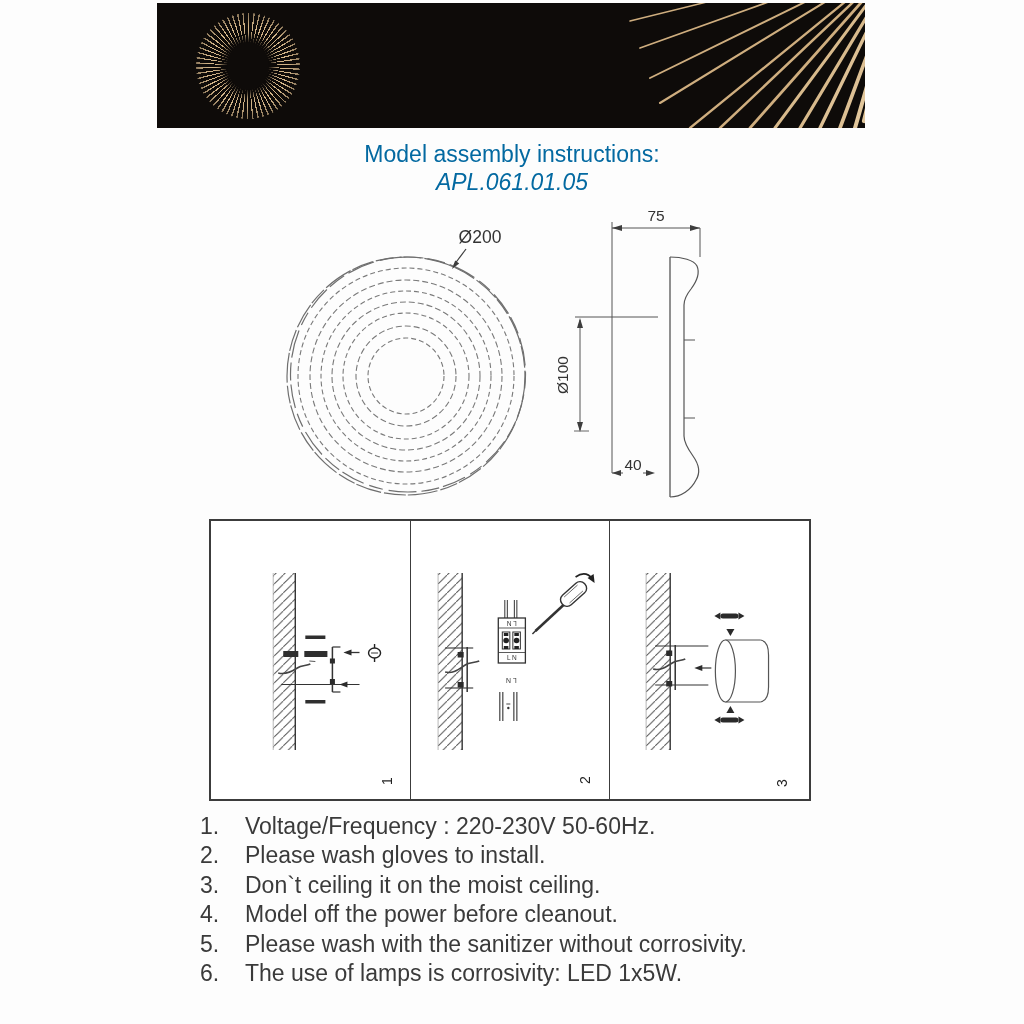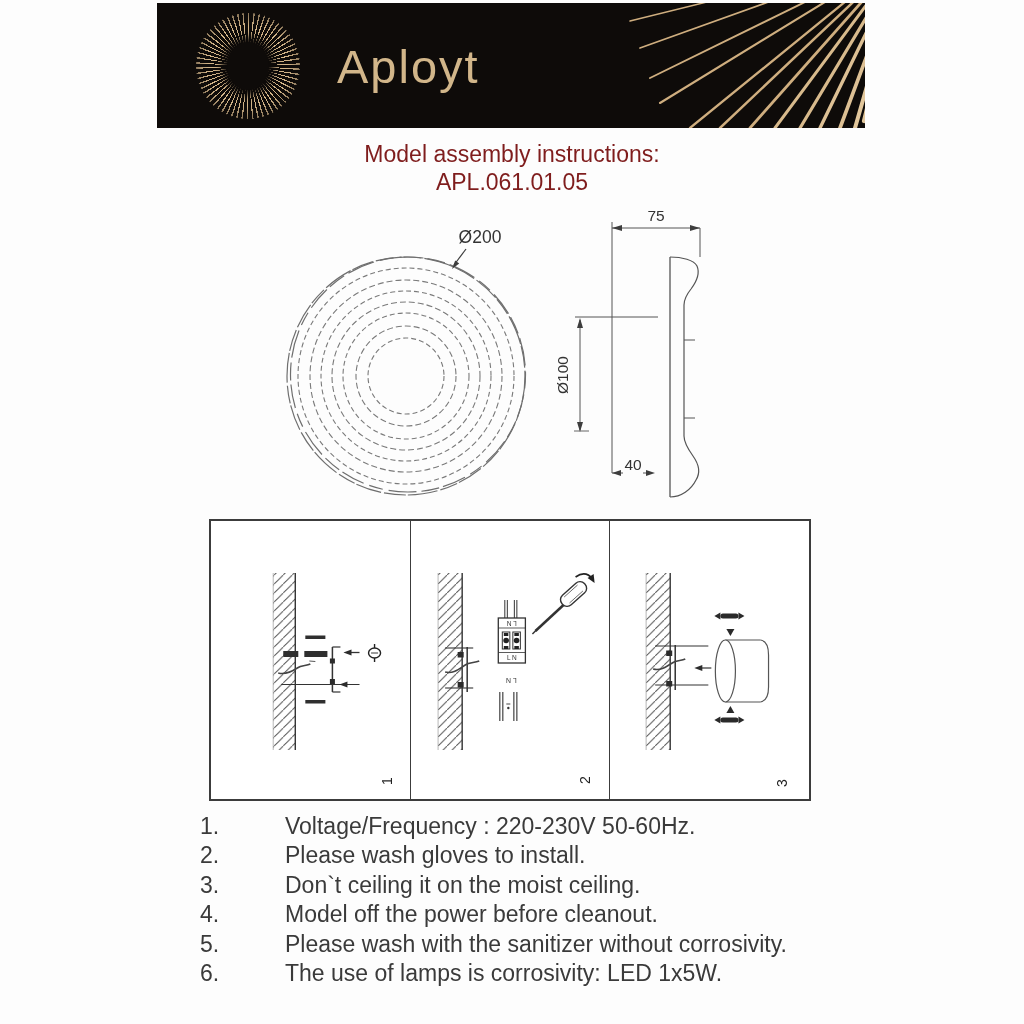--- a/index.html
+++ b/index.html
@@ -25,48 +25,47 @@
     transform:translate(-50%,-50%);border-radius:50%;
     background:#0e0b09;box-shadow:0 0 7px 5px #0e0b09;
   }
   .brand{
     position:absolute;left:180px;top:36px;font-size:47px;letter-spacing:2px;
     color:#d2b68a;font-weight:400;
   }
   .corner-rays{position:absolute;right:0;top:0;}
   
   .title-line1,.title-line2{
-    position:absolute;left:162px;width:700px;text-align:center;color:#7f1d1d;
+    position:absolute;left:162px;width:700px;text-align:center;color:#0369a1;
   }
   .title-line1{top:141px;font-size:23px;}
-  .title-line2{top:169px;font-size:23px;}
+  .title-line2{top:169px;font-size:23px;font-style:italic;}
   
   .topview-svg{position:absolute;left:270px;top:213px;}
   .sideview-svg{position:absolute;left:555px;top:200px;}
   
   .panels{
     position:absolute;left:209px;top:519px;width:602px;height:282px;
     border:2px solid #3c3c3c;box-sizing:border-box;display:flex;background:#fff;
   }
   .panel{flex:1;position:relative;}
   .panel + .panel{border-left:1.5px solid #3c3c3c;}
   .panel svg{display:block;width:100%;height:100%;}
   
   .instructions{position:absolute;left:200px;top:812px;width:690px;}
   .instr-row{display:flex;font-size:23px;color:#3a3a3a;line-height:29.4px;}
   .instr-num{width:45px;flex:0 0 45px;}
-  .instr-text{flex:1;margin-left:40px;}
+  .instr-text{flex:1;}
   text{font-family:"Liberation Sans",sans-serif;}
 </style>
 </head>
 <body>
 
 <div class="banner">
   <div class="sunburst"></div>
-  <div class="brand">Aployt</div>
   <svg class="corner-rays" width="268" height="125" viewBox="0 0 268 125">
     <g stroke="#cfae7f" fill="none" stroke-linecap="round">
       <line x1="308" y1="-50" x2="33" y2="18" stroke-width="1.5"></line>
       <line x1="308" y1="-50" x2="43" y2="45" stroke-width="1.7"></line>
       <line x1="308" y1="-50" x2="53" y2="75" stroke-width="1.9"></line>
       <line x1="308" y1="-50" x2="63" y2="100" stroke-width="2.1"></line>
       <line x1="308" y1="-50" x2="93" y2="125" stroke-width="2.3"></line>
       <line x1="308" y1="-50" x2="123" y2="125" stroke-width="2.5"></line>
       <line x1="308" y1="-50" x2="153" y2="125" stroke-width="2.8"></line>
       <line x1="308" y1="-50" x2="178" y2="125" stroke-width="3.0" stroke="#d8ba8c"></line>

